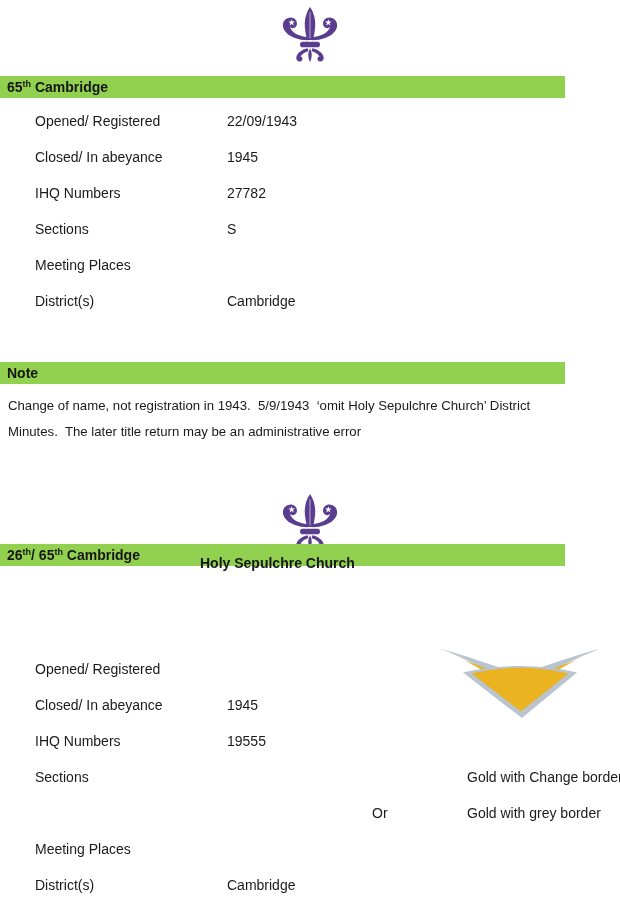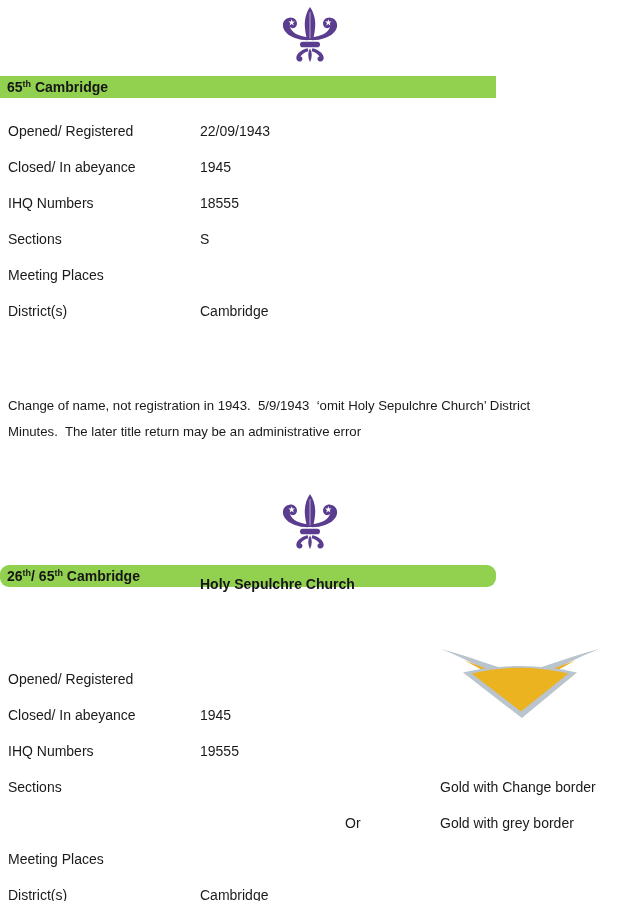--- a/index.html
+++ b/index.html
@@ -12,27 +12,27 @@
     font-family: "Liberation Sans", sans-serif;
     color: #1a1a1a;
     overflow: hidden;
   }
   .logo { position: absolute; left: 282px; width: 56px; height: 62px; }
   .logo-1 { top: 4px; }
   .logo-2 { top: 491px; }
   .bar {
     position: absolute;
     left: 0;
-    width: 496px;
+    width: 565px;
     height: 22px;
     background: #92d050;
   }
   .bar-1 { top: 76px; }
   .bar-2 { top: 362px; }
-  .bar-3 { top: 565px; border-radius: 9px; }
+  .bar-3 { top: 544px; }
   .bar-text, .bar-text2 {
     position: absolute;
     top: 0;
     line-height: 22px;
     font-size: 14px;
     font-weight: 700;
     color: #161616;
     white-space: pre;
   }
   .bar-text { left: 7px; }
@@ -45,21 +45,21 @@
     top: -5px;
   }
   .row {
     position: absolute;
     left: 0;
     width: 620px;
     height: 18px;
     font-size: 14px;
     line-height: 18px;
   }
-  .row span { position: absolute; top: 10px; white-space: nowrap; }
+  .row span { position: absolute; top: 0; white-space: nowrap; margin-left: 27px; }
   .c-label { left: 8px; }
   .c-value { left: 200px; }
   .c-mid   { left: 345px; }
   .c-right { left: 440px; }
   .para {
     position: absolute;
     left: 8px;
     width: 608px;
     font-size: 13.2px;
     line-height: 26px;
@@ -109,35 +109,38 @@
   <div class="row" style="top:112px">
     <span class="c-label">Opened/ Registered</span>
     <span class="c-value">22/09/1943</span>
   </div>
   <div class="row" style="top:148px">
     <span class="c-label">Closed/ In abeyance</span>
     <span class="c-value">1945</span>
   </div>
   <div class="row" style="top:184px">
     <span class="c-label">IHQ Numbers</span>
-    <span class="c-value">18555</span>
+    <span class="c-value">27782</span>
   </div>
   <div class="row" style="top:220px">
     <span class="c-label">Sections</span>
     <span class="c-value">S</span>
   </div>
   <div class="row" style="top:256px">
     <span class="c-label">Meeting Places</span>
     <span class="c-value"></span>
   </div>
   <div class="row" style="top:292px">
     <span class="c-label">District(s)</span>
     <span class="c-value">Cambridge</span>
   </div>
 
+  <div class="bar bar-2">
+    <span class="bar-text">Note</span>
+  </div>
 
   <div class="para para-note">Change of name, not registration in 1943.  5/9/1943  ‘omit Holy Sepulchre Church’ District
 Minutes.  The later title return may be an administrative error</div>
 
   <svg class="logo logo-2" viewBox="8 0 84 86">
     <use href="#fleur"></use>
   </svg>
 
   <div class="bar bar-3">
     <span class="bar-text"><span>26</span><sup class="s">th</sup><span>/ 65</span><sup class="s">th</sup><span> Cambridge</span></span>

